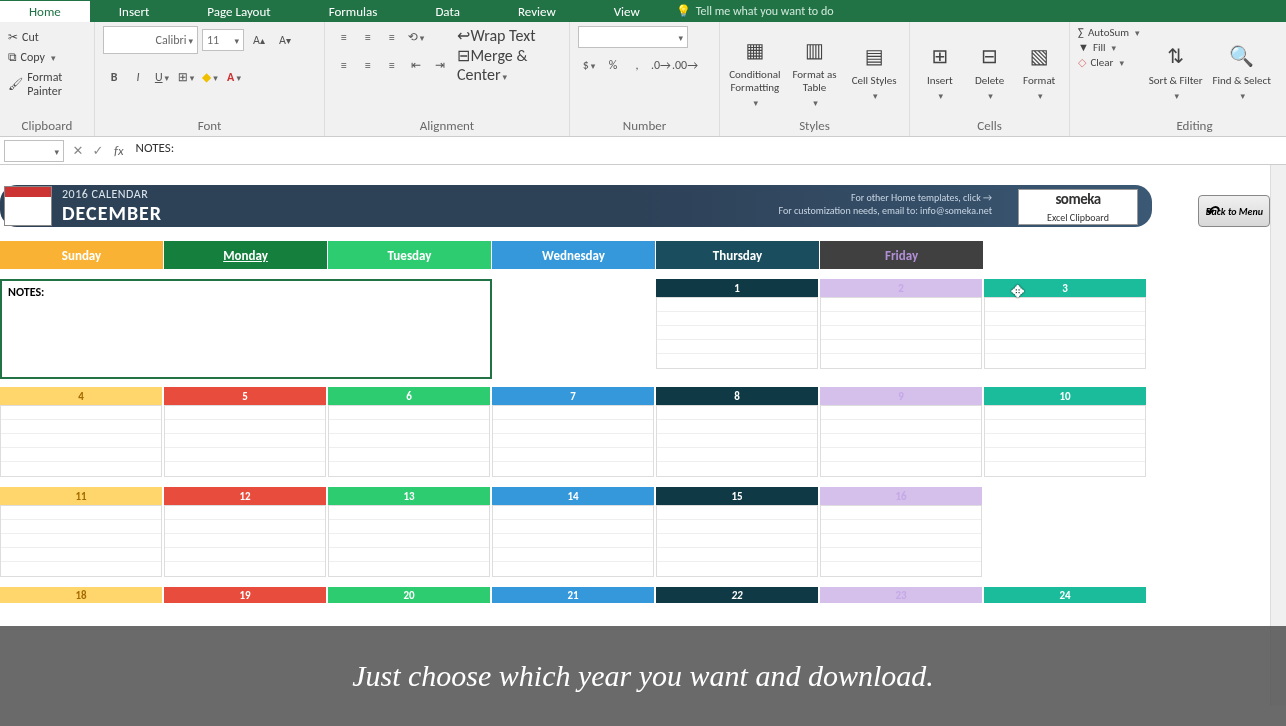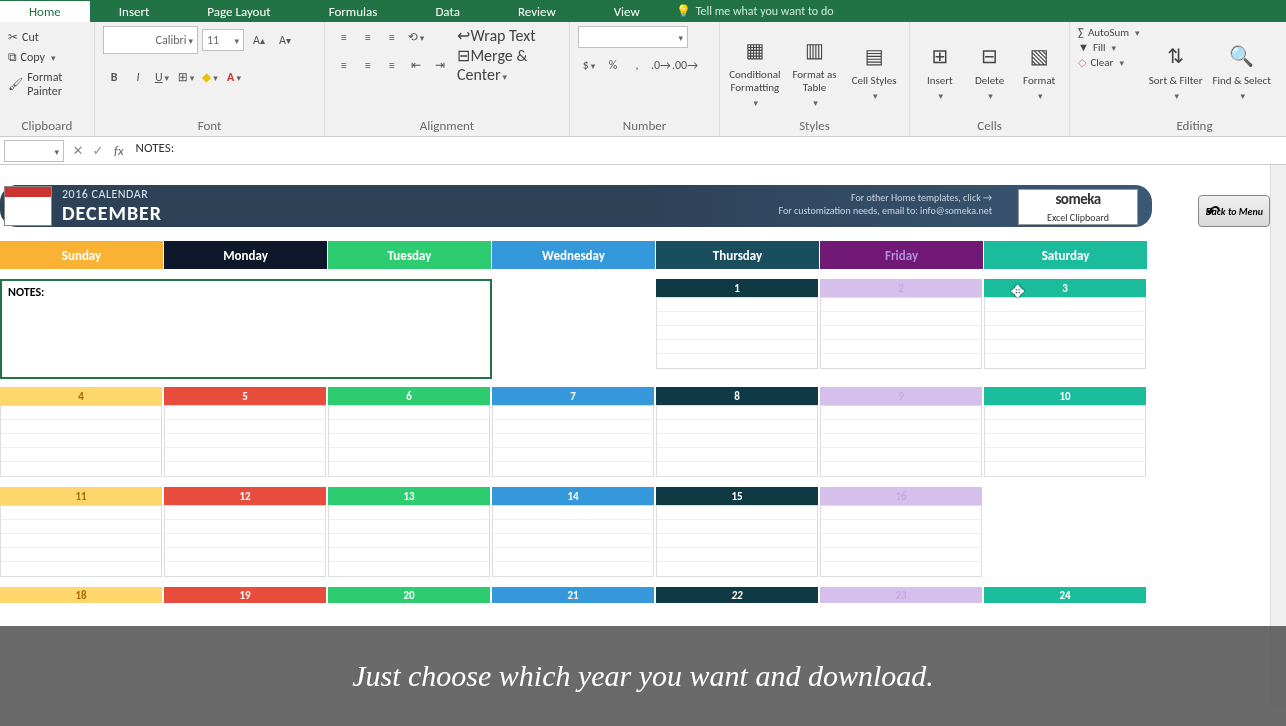--- a/index.html
+++ b/index.html
@@ -56,25 +56,25 @@
 .day-head { width:164px; height:28px; display:flex; align-items:center; justify-content:center; font-size:13px; font-weight:bold; border-right:1px solid #fff; color:#fff;}
 .cal-row { display:flex; }
 .cal-cell { width:164px; display:flex; flex-direction:column; border-right:2px solid #fff; border-bottom:2px solid #fff;}
 .cal-date { height:18px; font-size:11px; font-weight:bold; display:flex; align-items:center; justify-content:center;}
 .cal-body { height:72px; background:#fff; border:1px solid #ddd; display:flex; flex-direction:column;}
 .cal-body .line { height:14px; border-bottom:1px solid #eee;}
 .notes-cell { width:492px; height:100px; background:#fff; border:2px solid #217346; }
 .notes-label { font-size:12px; font-weight:bold; padding:4px 6px; }
 
 .sunday-bg { background:#f9b233; } .sunday-date { background:#ffd66b; color:#a66b00;}
-.monday-bg { background:#0f172a; }
+.monday-bg { background:#15803d;text-decoration:underline; }
 .tuesday-bg { background:#2ecc71; }
 .wednesday-bg { background:#3498db; }
 .thursday-bg { background:#1a4d5e; }
-.friday-bg { background:#701a75; } .friday-date { background:#d5c0ec; color:#c5a8e6;}
+.friday-bg { background:#404040; } .friday-date { background:#d5c0ec; color:#c5a8e6;}
 .saturday-bg { background:#1abc9c; }
 
 .caption-overlay { position:absolute; left:0; right:0; bottom:0; height:100px; background:rgba(80,80,80,0.85); display:flex; align-items:center; justify-content:center; font-family: Georgia, serif; font-style:italic; font-size:30px; color:#fff;}
 .scroll-track { position:absolute; right:0; top:165px; bottom:20px; width:16px; background:#f0f0f0; border-left:1px solid #ddd;}
 .dd-arrow::after { content:"▾"; font-size:9px; color:#666; margin-left:2px;}
 .cursor-plus { position:absolute; top:282px; left:1011px; color:#fff; font-size:16px; font-weight:bold; text-shadow:0 0 2px #000;}
 </style>
 </head>
 <body>
 
@@ -298,21 +298,20 @@
 
     <div style="height:14px; background:#fff;"></div>
 
     <div class="day-headers">
       <div class="day-head sunday-bg">Sunday</div>
       <div class="day-head monday-bg">Monday</div>
       <div class="day-head tuesday-bg">Tuesday</div>
       <div class="day-head wednesday-bg">Wednesday</div>
       <div class="day-head thursday-bg" style="color:#fff;">Thursday</div>
       <div class="day-head friday-bg" style="color:#b18fd6;">Friday</div>
-      <div class="day-head saturday-bg">Saturday</div>
     </div>
 
     <div style="height:10px; background:#fff;"></div>
 
     <div class="cal-row">
       <div class="notes-cell">
           <div class="notes-label">NOTES:</div>
         </div>
       <div style="width:164px;"></div>
       <div class="cal-cell">

